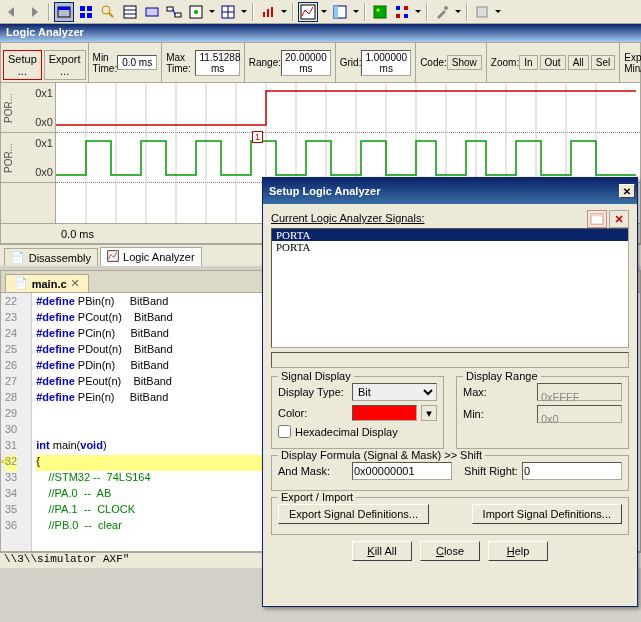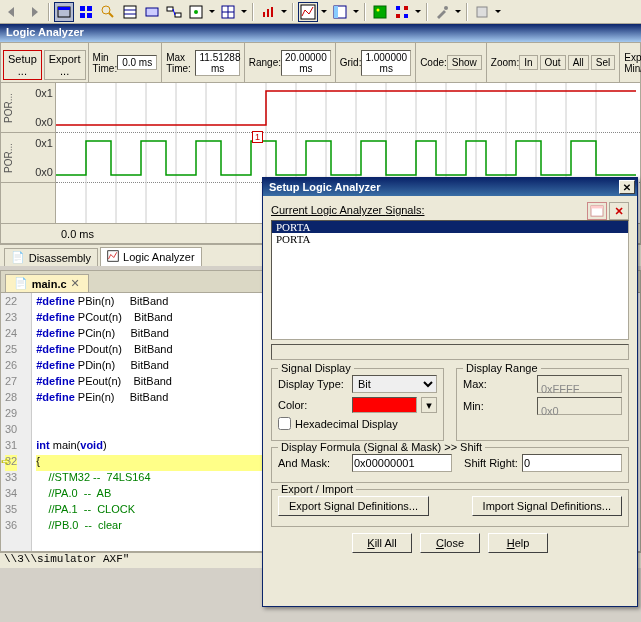--- a/index.html
+++ b/index.html
@@ -54,21 +54,21 @@
 .gutter .line { height: 16px; }
 .lines { padding: 2px 4px; flex: 1; }
 .lines .line { height: 16px; white-space: pre; }
 .kw { color: #0000c0; font-weight: bold; }
 .cm { color: #008000; margin-top: 35px; }
 .arrow { position: absolute; left: 0; color: #c0c000; }
 .status-bottom { background: #ece9d8; border-top: 1px solid #aca899; height: 16px; font-family: "Courier New", monospace; font-size: 11px; padding-left: 4px; }
 
 
 .dialog { position: absolute; left: 262px; top: 177px; width: 376px; height: 430px; border: 1px solid #0a246a; box-shadow: 2px 2px 4px rgba(0,0,0,0.4); background: #ece9d8; }
-.dialog .dlg-title { background: linear-gradient(#0a246a, #3a6ea5); color: #fff; height: 18px; display: flex; align-items: center; justify-content: space-between; padding: 0 2px 0 6px; font-weight: bold; font-family: "MS Sans Serif", sans-serif; font-size: 12px; }
+.dialog .dlg-title { background: linear-gradient(#0a246a, #3a6ea5); color: #fff; height: 26px; display: flex; align-items: center; justify-content: space-between; padding: 0 2px 0 6px; font-weight: bold; font-family: "MS Sans Serif", sans-serif; font-size: 12px; }
 .dlg-close { background: #ece9d8; border: 1px solid #fff; border-right-color: #404040; border-bottom-color: #404040; width: 16px; height: 14px; display: flex; align-items: center; justify-content: center; font-size: 10px; cursor: pointer; color: #000; }
 .dlg-body { padding: 8px; }
 .dlg-label { margin-bottom: 4px; text-decoration: underline; }
 .dlg-toolbar { float: right; display: flex; gap: 2px; margin-top: -2px; }
 .dlg-toolbar .ibtn { width: 20px; height: 18px; border: 1px solid #aca899; display: flex; align-items: center; justify-content: center; cursor: pointer; background: #ece9d8; }
 .dlg-toolbar .ibtn.del { color: #c00; font-weight: bold; }
 .siglist { clear: both; background: #fff; border: 1px inset #aca899; height: 120px; overflow: auto; margin-bottom: 4px; }
 .siglist .item { padding: 0 4px; font-family: Tahoma; cursor: pointer; }
 .siglist .item.sel { background: #0a246a; color: #fff; }
 .hscroll { height: 16px; background: #ece9d8; border: 1px inset #aca899; margin-bottom: 8px; }

